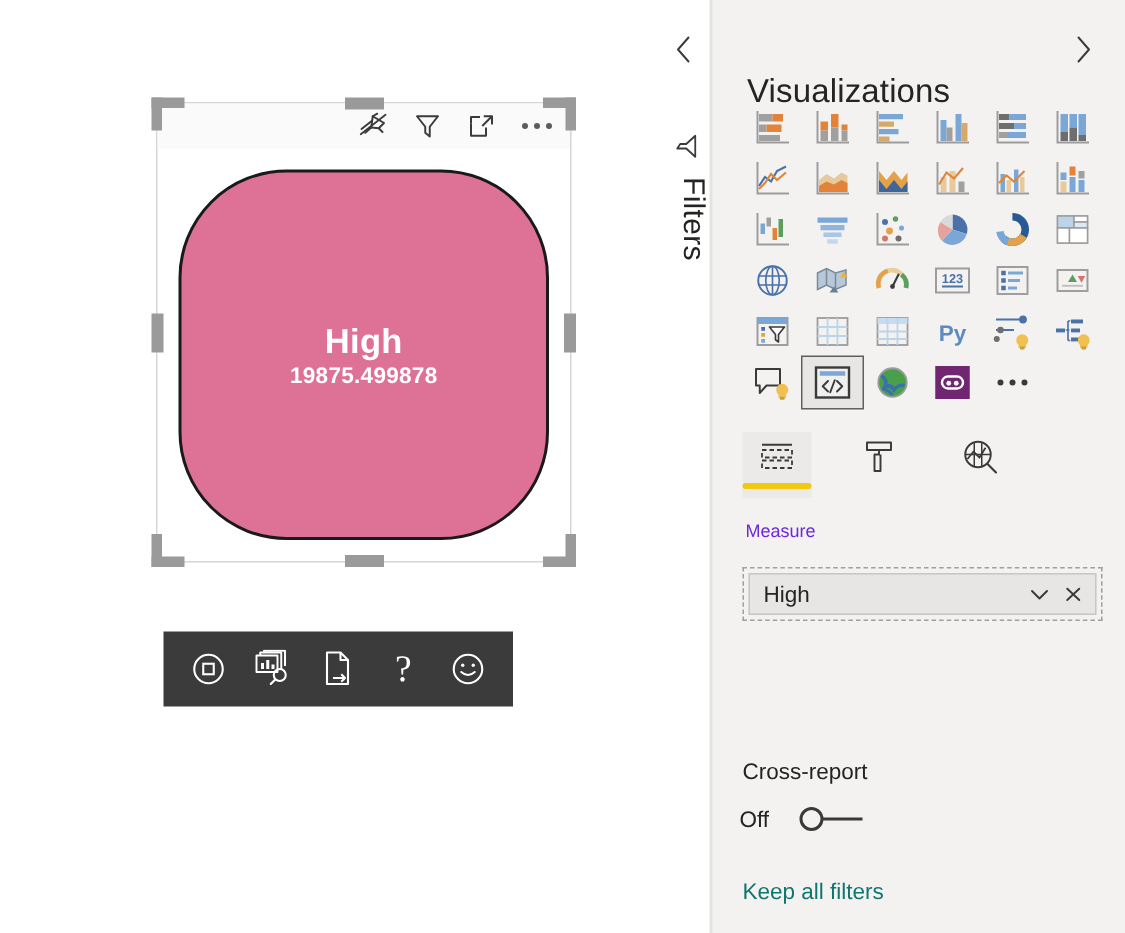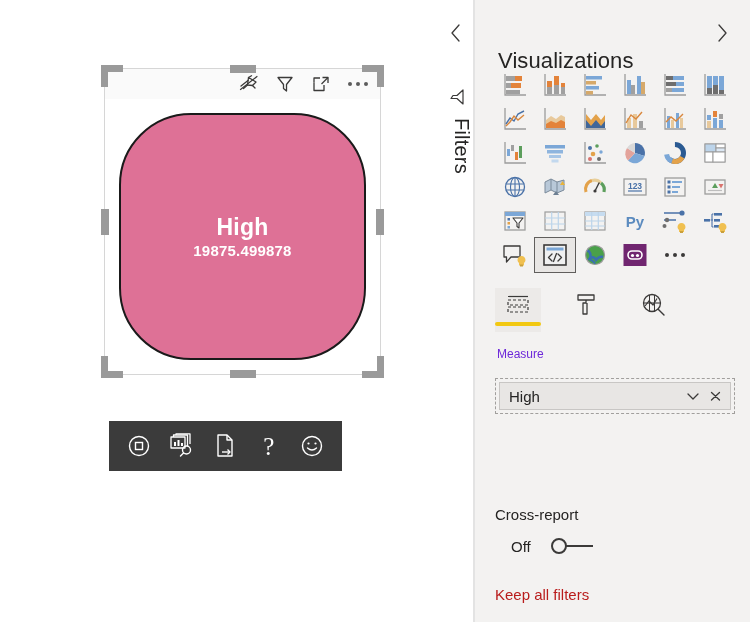--- a/index.html
+++ b/index.html
@@ -139,27 +139,27 @@
   #well-chip {
     width: 100%; height: 28px; background: #e8e6e4; border: 1px solid #c8c6c4;
     display: flex; align-items: center; padding: 0 4px 0 9px;
   }
   #well-chip-label { flex: 1; font-size: 15px; color: #252423; }
   .chip-btn { width: 22px; height: 22px; display: flex; align-items: center; justify-content: center; cursor: pointer; }
 
   
   #drill-title { position: absolute; left: 22px; top: 444px; font-size: 20px; color: #252423; }
   #crossreport-label { position: absolute; left: 20px; top: 494px; font-size: 15px; color: #252423; margin-top: 12px; }
-  #toggle-row { position: absolute; left: 36px; top: 535px; display: flex; align-items: center; gap: 20px; }
+  #toggle-row { position: absolute; left: 18px; top: 535px; display: flex; align-items: center; gap: 20px; }
   #toggle-state { font-size: 15px; color: #252423; }
   #toggle-switch { width: 44px; height: 22px; position: relative; cursor: pointer; }
   #toggle-track { position: absolute; left: 9px; top: 10px; width: 33px; height: 2px; background: #3b3a39; }
   #toggle-knob { position: absolute; left: 0; top: 3px; width: 16px; height: 16px; border-radius: 50%;
                  border: 2px solid #3b3a39; background: #f3f2f1; }
-  #keep-filters { position: absolute; left: 20px; top: 586px; font-size: 15px; color: #b91c1c; }
+  #keep-filters { position: absolute; left: 20px; top: 586px; font-size: 15px; color: #0f766e; }
 </style>
 </head>
 <body>
 
 <div id="app">
 
   <div id="canvas">
 
     <div id="visual-selection">
 

